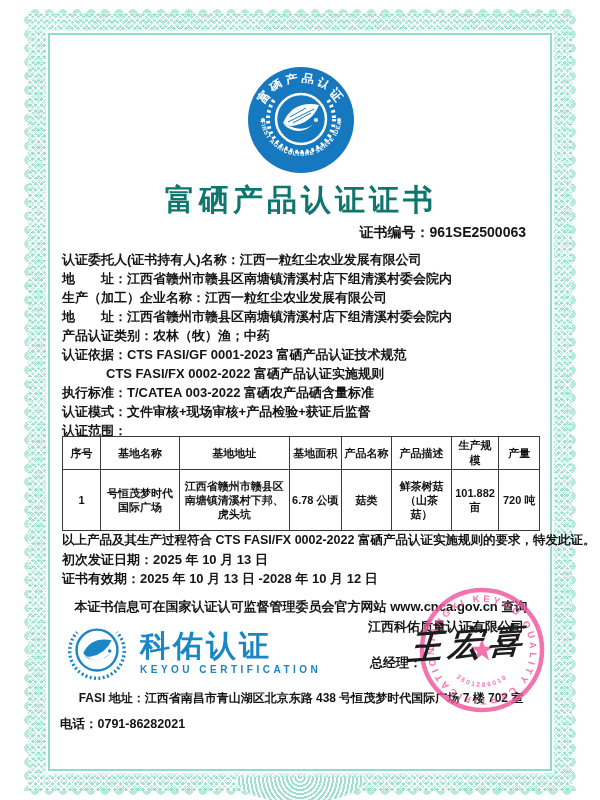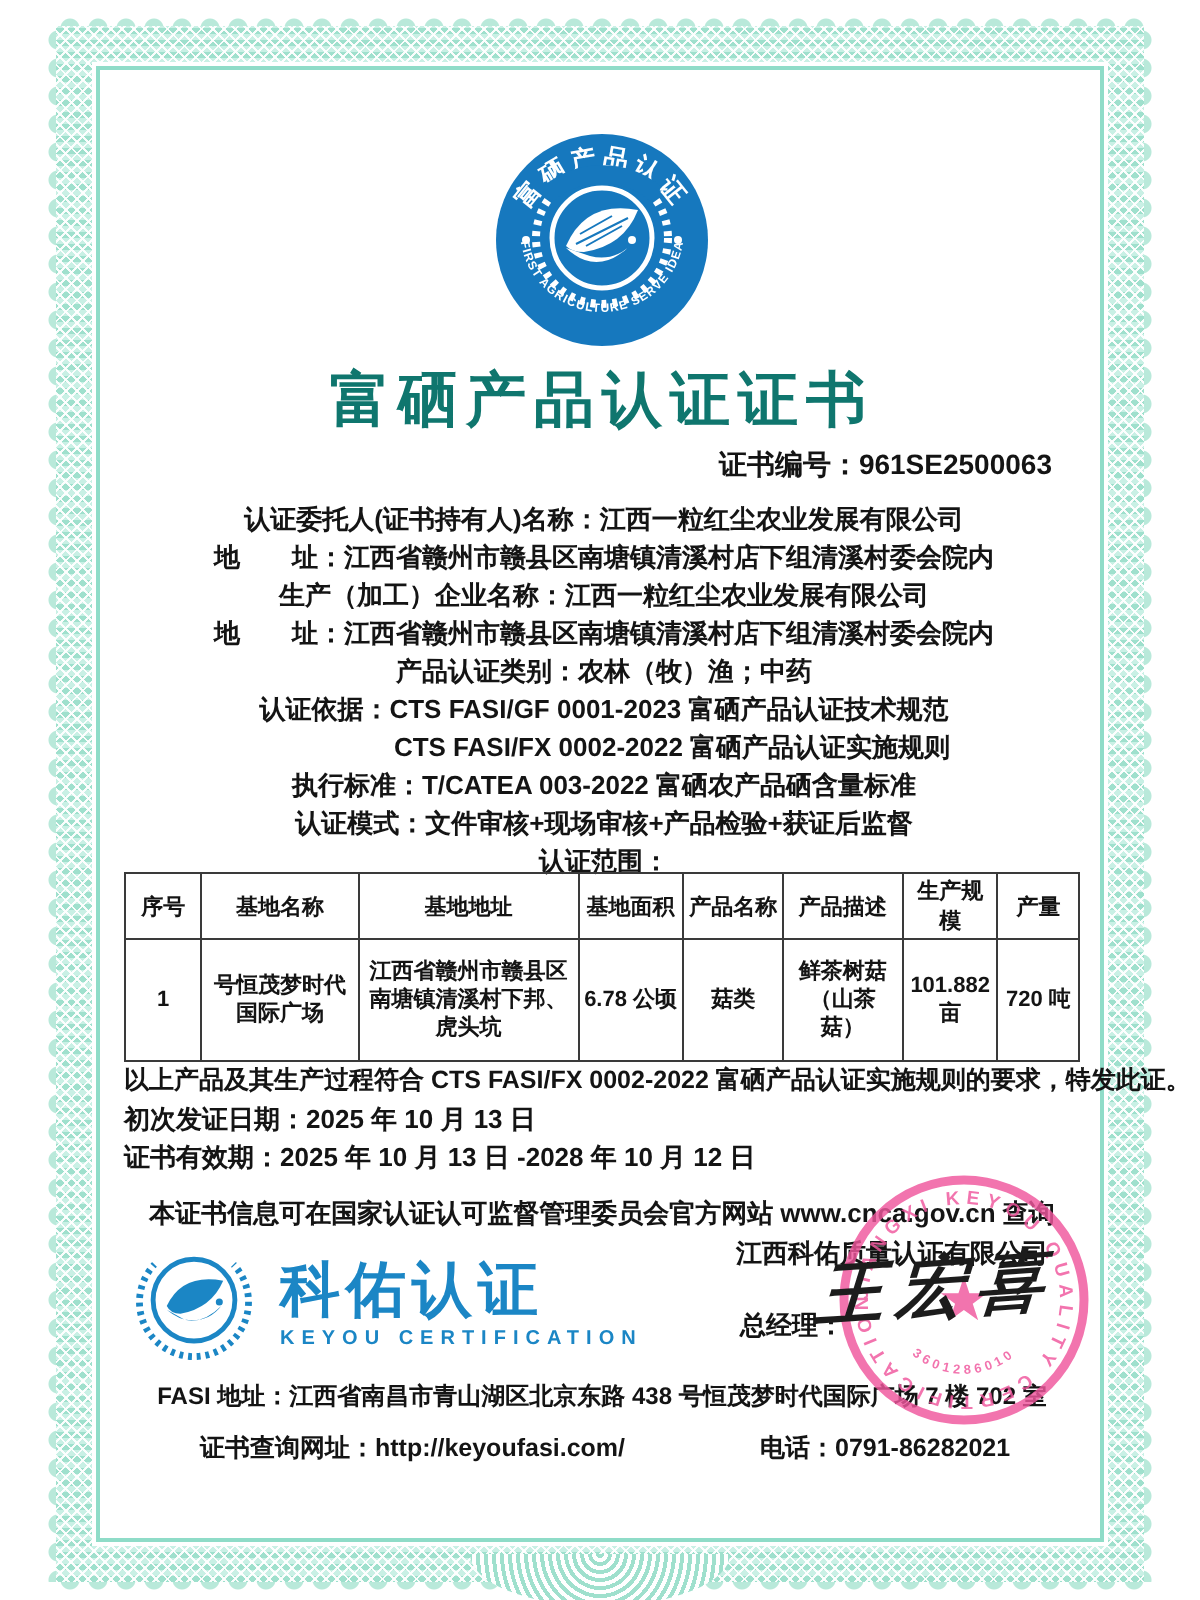--- a/index.html
+++ b/index.html
@@ -32,23 +32,23 @@
     position:absolute;left:50%;bottom:-12px;width:130px;height:26px;transform:translateX(-50%);
     background:repeating-radial-gradient(circle at 50% 0%,#9fe0cd 0 2px,#ffffff 2px 4px);
     border-radius:0 0 65px 65px / 0 0 26px 26px;
   }
   
   .content{position:absolute;left:60px;right:58px;top:38px;bottom:35px;font-weight:700;}
   .emblem-wrap{position:absolute;top:27px;left:0;right:0;text-align:center;}
   .title{position:absolute;top:142px;left:0;right:0;text-align:center;
     font-size:30px;letter-spacing:4px;color:#0f766e;}
   .cert-no{position:absolute;top:186px;right:16px;font-size:14px;}
-  .fields{position:absolute;top:212px;left:2px;right:0;font-size:13px;line-height:19px;text-align:center;}
+  .fields{position:absolute;top:212px;left:2px;right:0;font-size:13px;line-height:19px;}
   .fields .line{white-space:nowrap;}
-  .fields .indent{margin-left:68px;}
+  .fields .indent{margin-left:44px;}
   
   .scope-table{position:absolute;top:398px;left:2px;width:478px;border-collapse:collapse;
     font-size:11px;font-weight:700;text-align:center;padding-left:27px;}
   .scope-table th,.scope-table td{border:1px solid #3a3a3a;padding:1px 2px;}
   .scope-table th{height:28px;font-weight:700;}
   .scope-table td{height:58px;line-height:14px;}
   .statement{position:absolute;top:494px;left:2px;right:0;font-size:12.5px;white-space:nowrap;}
   .dates-row{position:absolute;top:513px;left:2px;right:0;font-size:13px;display:flex;gap:39px;}
   .dates-row .seg1{width:256px;}
   .validity{position:absolute;top:532px;left:2px;font-size:13px;}
@@ -202,17 +202,16 @@
           <textPath href="#sealNum" startOffset="50%" text-anchor="middle">3601286010</textPath>
         </text>
       </g>
     </svg>
 
     <div class="signature">王宏喜</div>
   </div>
 
   <div class="address-line"><span>FASI 地址：</span><span>江西省南昌市青山湖区北京东路 438 号恒茂梦时代国际广场 7 楼 702 室</span></div>
   <div class="contact-line">
-    <span class="site-seg"><span>证书查询网址：</span><span>http://keyoufasi.com/</span></span>
     <span class="phone-seg"><span>电话：</span><span>0791-86282021</span></span>
   </div>
 
 </div>
 
 </body></html>

